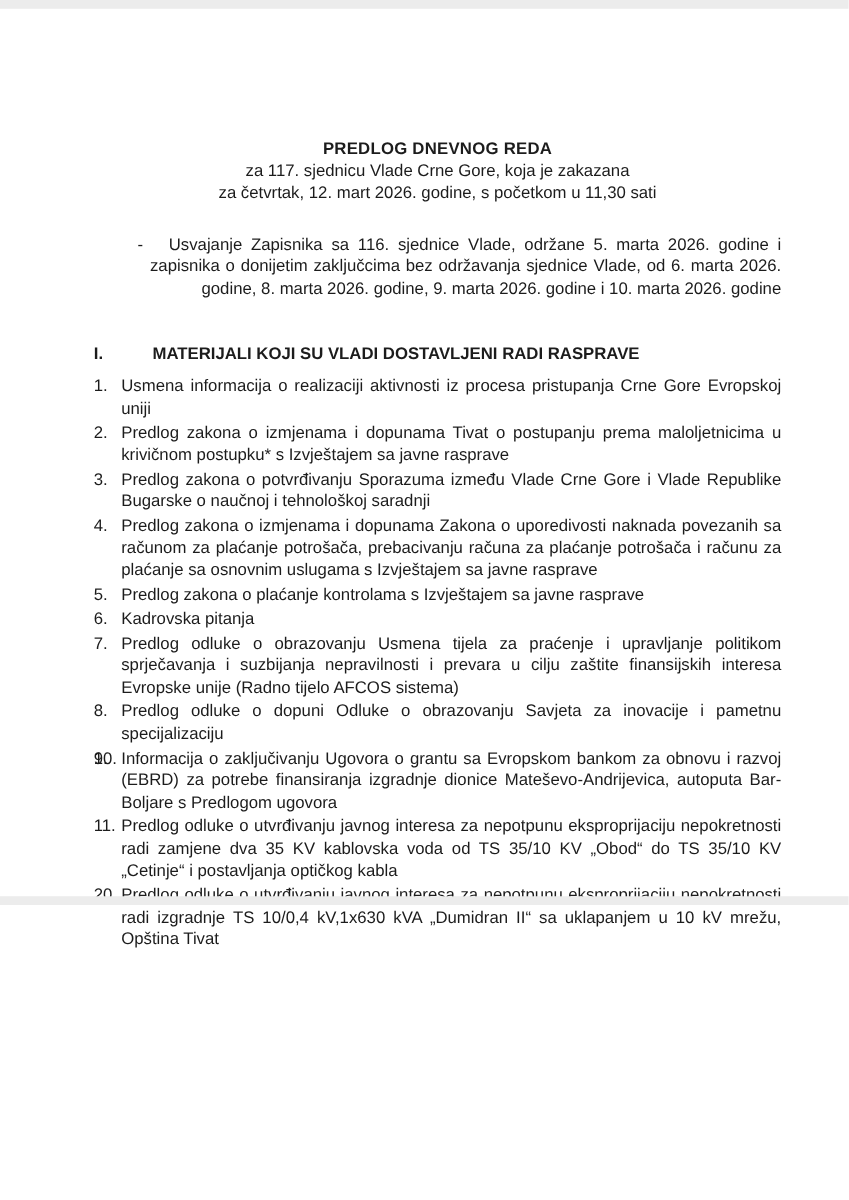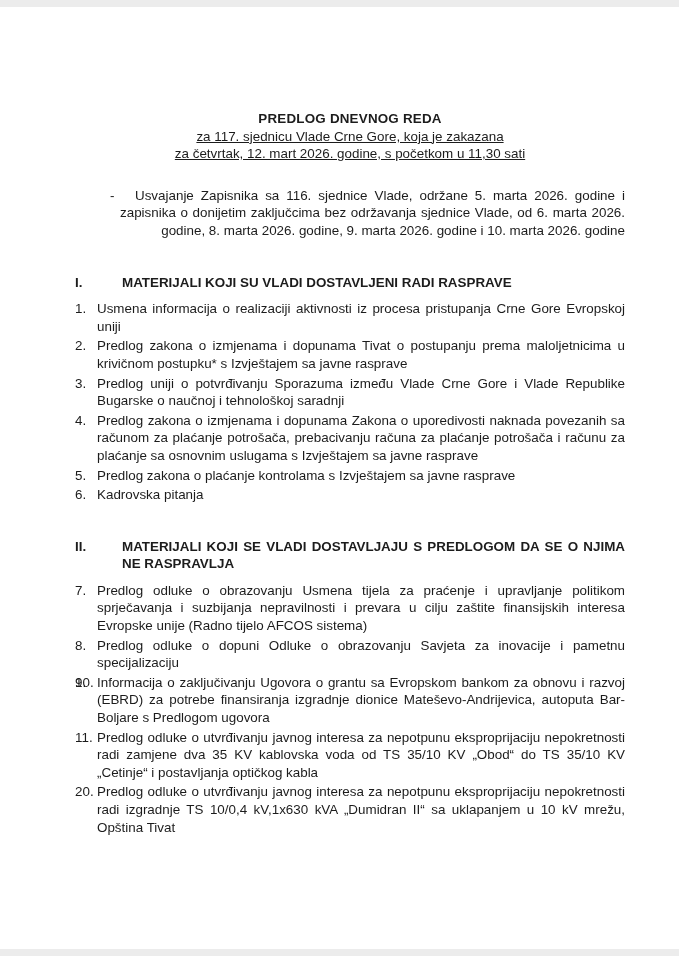--- a/index.html
+++ b/index.html
@@ -11,21 +11,21 @@
     background: #ffffff;
     font-family: "Liberation Sans", sans-serif;
     font-size: 13.4px;
     line-height: 17.6px;
     color: #1c1c1c;
     overflow: hidden;
   }
   .page {
     position: relative;
     width: 679px;
-    height: 956px;
+    height: 724px;
     background: #ffffff;
   }
   .page-edge {
     position: absolute;
     left: 0;
     right: 0;
     height: 7px;
     background: #ececec;
   }
   .page-edge.top { top: 0; }
@@ -35,21 +35,20 @@
     padding: 110px 54px 0 75px;
   }
 
   .doc-title {
     text-align: center;
     font-weight: bold;
     letter-spacing: 0.2px;
   }
   .doc-subtitle {
     text-align: center;
-    text-decoration: underline;
   }
 
   .intro {
     position: relative;
     margin-top: 24px;
     padding-left: 45px;
     text-indent: 15px;
     text-align: justify;
     text-align-last: right;
   }
@@ -113,39 +112,35 @@
     <div class="item">
       <span class="num">1.</span>
       <span>Usmena informacija o realizaciji aktivnosti iz procesa pristupanja Crne Gore Evropskoj uniji</span>
     </div>
     <div class="item">
       <span class="num">2.</span>
       <span>Predlog zakona o izmjenama i dopunama Tivat o postupanju prema maloljetnicima u krivičnom postupku* s Izvještajem sa javne rasprave</span>
     </div>
     <div class="item">
       <span class="num">3.</span>
-      <span>Predlog uniji o potvrđivanju Sporazuma između Vlade Crne Gore i Vlade Republike Bugarske o naučnoj i tehnološkoj saradnji</span>
+      <span>Predlog zakona o potvrđivanju Sporazuma između Vlade Crne Gore i Vlade Republike Bugarske o naučnoj i tehnološkoj saradnji</span>
     </div>
     <div class="item">
       <span class="num">4.</span>
       <span>Predlog zakona o izmjenama i dopunama Zakona o uporedivosti naknada povezanih sa računom za plaćanje potrošača, prebacivanju računa za plaćanje potrošača i računu za plaćanje sa osnovnim uslugama s Izvještajem sa javne rasprave</span>
     </div>
     <div class="item">
       <span class="num">5.</span>
       <span>Predlog zakona o plaćanje kontrolama s Izvještajem sa javne rasprave</span>
     </div>
     <div class="item">
       <span class="num">6.</span>
       <span>Kadrovska pitanja</span>
     </div>
 
-    <div class="section-heading">
-      <span class="sec-num">II.</span>
-      <span>MATERIJALI KOJI SE VLADI DOSTAVLJAJU S PREDLOGOM DA SE O NJIMA NE RASPRAVLJA</span>
-    </div>
 
     <div class="item">
       <span class="num">7.</span>
       <span>Predlog odluke o obrazovanju Usmena tijela za praćenje i upravljanje politikom sprječavanja i suzbijanja nepravilnosti i prevara u cilju zaštite finansijskih interesa Evropske unije (Radno tijelo AFCOS sistema)</span>
     </div>
     <div class="item">
       <span class="num">8.</span>
       <span>Predlog odluke o dopuni Odluke o obrazovanju Savjeta za inovacije i pametnu specijalizaciju</span>
     </div>
     <div class="item">

